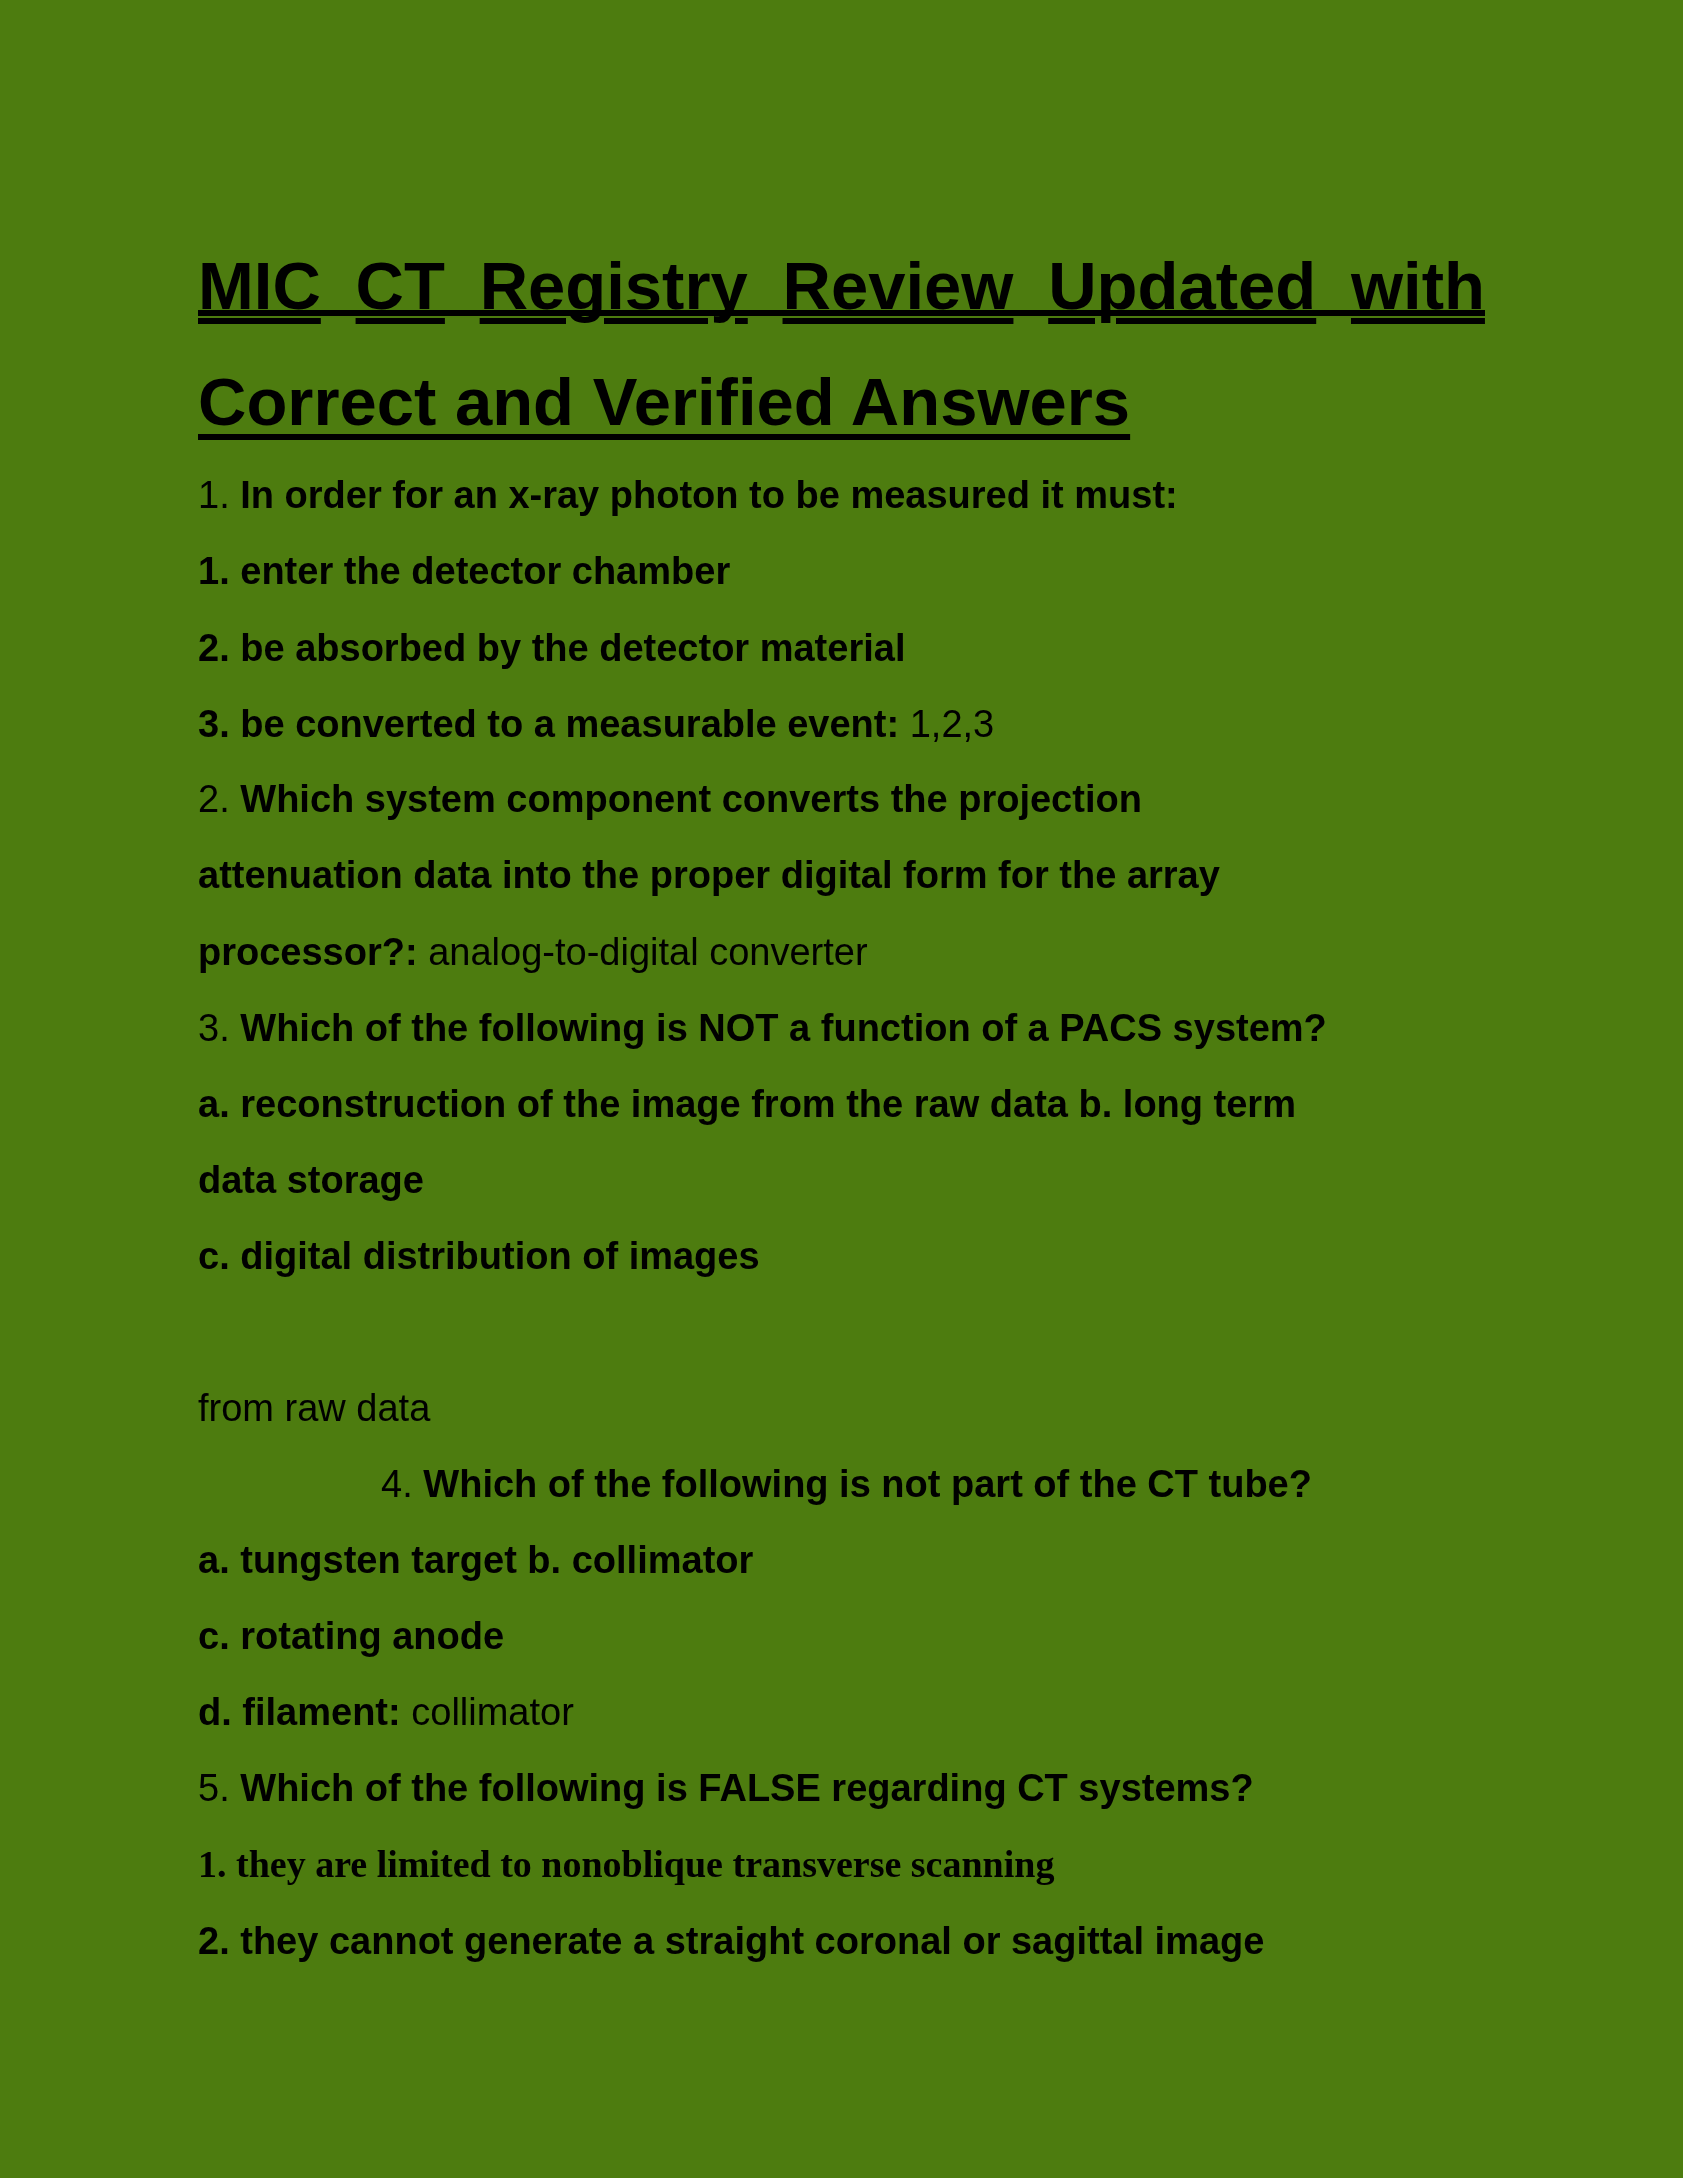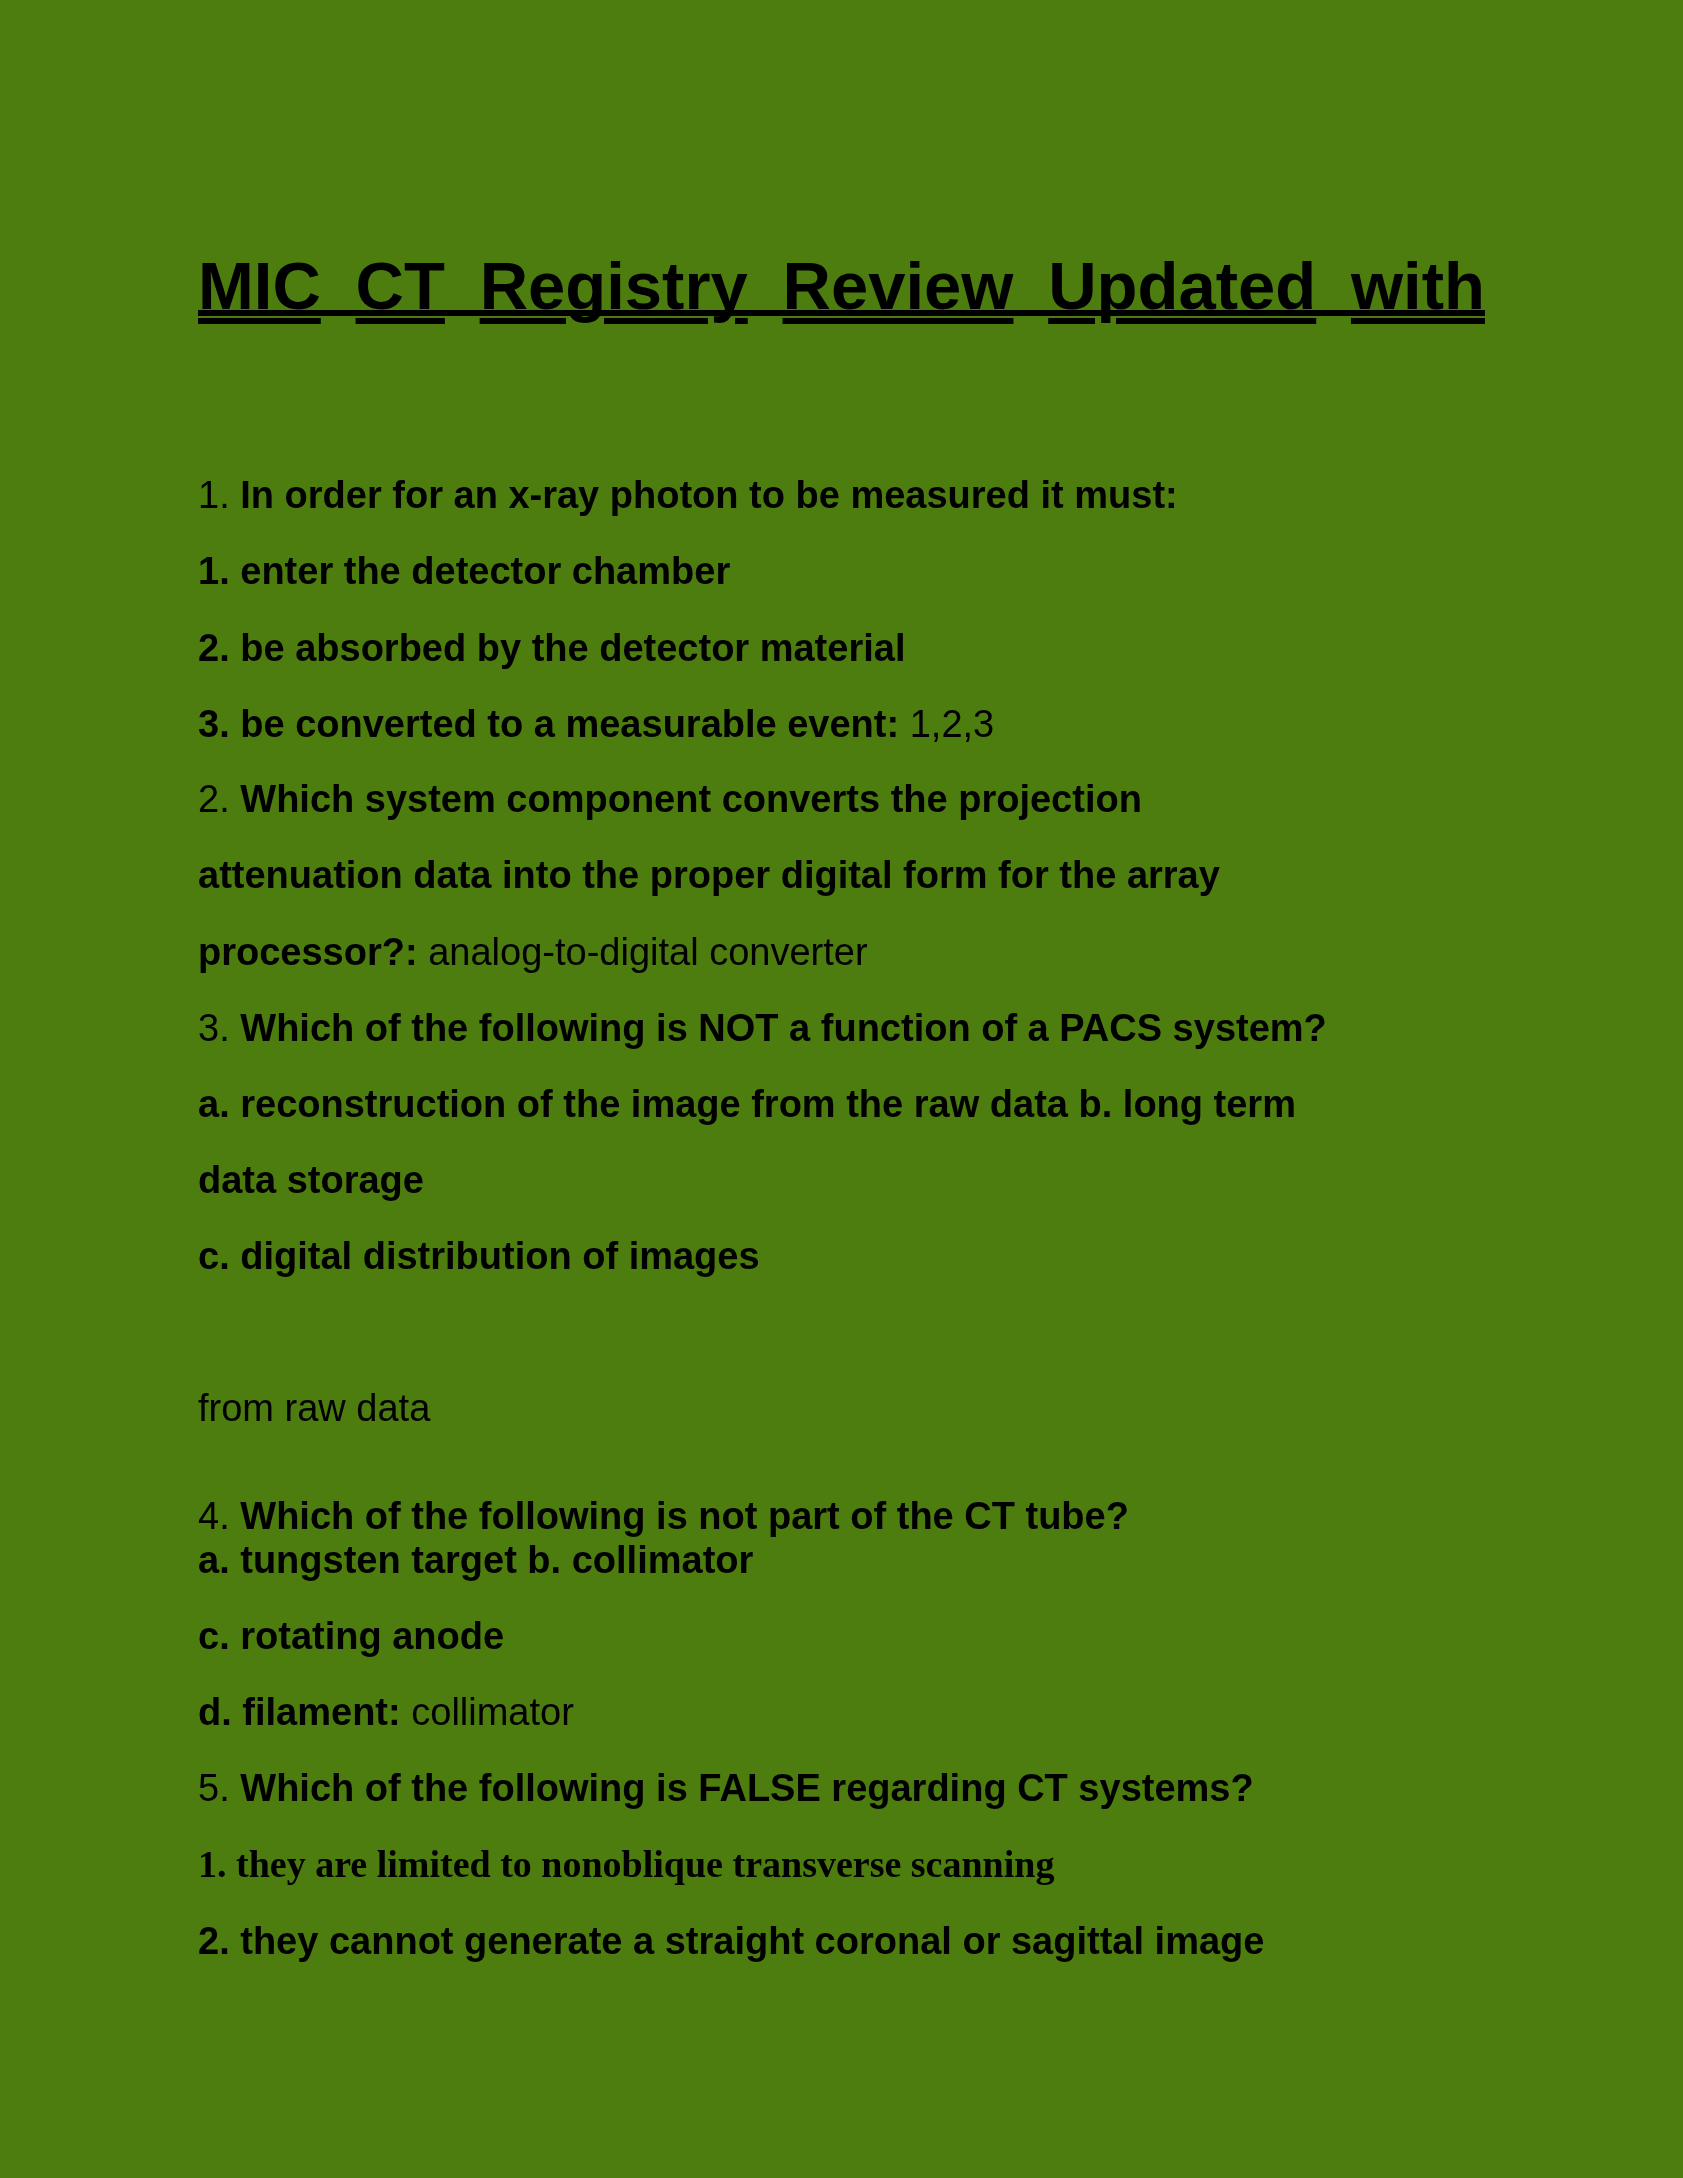--- a/index.html
+++ b/index.html
@@ -31,20 +31,21 @@
   <div class="title-line justify" style="top:252px;">
     <span>MIC</span>
     <span>CT</span>
     <span>Registry</span>
     <span>Review</span>
     <span>Updated</span>
     <span>with</span>
   </div>
   <div class="title-underline-fill" style="top:310px;"></div>
 
+  <div class="title-line" style="top:368px; width:auto;">Correct and Verified Answers</div>
 
   <div class="line" style="top:476px;">
     <span class="num">1.</span>
     <span class="b">In order for an x-ray photon to be measured it must:</span>
   </div>
   <div class="line b" style="top:552px;">1. enter the detector chamber</div>
   <div class="line b" style="top:629px;">2. be absorbed by the detector material</div>
   <div class="line" style="top:705px;">
     <span class="b">3. be converted to a measurable event:</span>
     <span class="ans">1,2,3</span>
@@ -62,21 +63,21 @@
 
   <div class="line" style="top:1009px;">
     <span class="num">3.</span>
     <span class="b">Which of the following is NOT a function of a PACS system?</span>
   </div>
   <div class="line b" style="top:1085px;">a. reconstruction of the image from the raw data b. long term</div>
   <div class="line b" style="top:1161px;">data storage</div>
   <div class="line b" style="top:1237px;">c. digital distribution of images</div>
   <div class="line ans" style="top:1389px;">from raw data</div>
 
-  <div class="line" style="top:1497px;">
+  <div class="line" style="top:1465px;text-align:center;">
     <span class="num">4.</span>
     <span class="b">Which of the following is not part of the CT tube?</span>
   </div>
   <div class="line b" style="top:1541px;">a. tungsten target b. collimator</div>
   <div class="line b" style="top:1617px;">c. rotating anode</div>
   <div class="line" style="top:1693px;">
     <span class="b">d. filament:</span>
     <span class="ans">collimator</span>
   </div>
 

